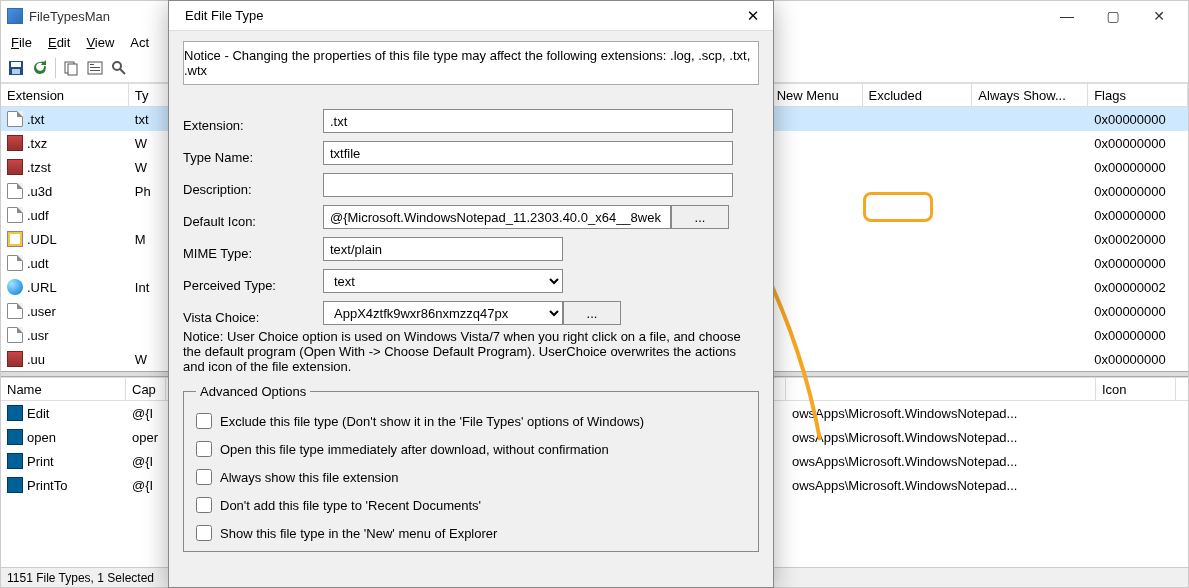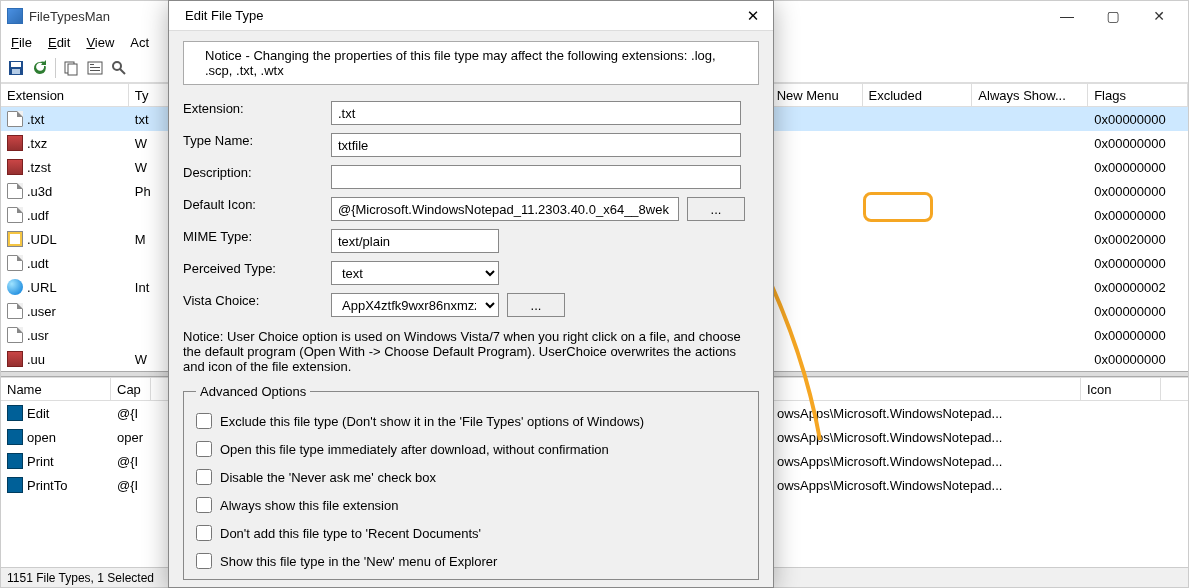--- a/index.html
+++ b/index.html
@@ -29,37 +29,37 @@
 .ico.arch { background:linear-gradient(#c94545,#963030); border:1px solid #7a2020 }
 .ico.url { background:radial-gradient(circle at 30% 30%,#9fe3ff,#0078d7); border-radius:50% }
 .ico.ud { background:#fff; border:1px solid #888; box-shadow:inset 0 0 0 2px #f5c542 }
 .ico.p { background:#006098; border:1px solid #003c5e }
 .split { height:6px; background:#ddd; border-top:1px solid #aaa; border-bottom:1px solid #aaa }
 .status { position:absolute; bottom:0; left:0; right:0; height:20px; background:#f0f0f0; border-top:1px solid #ccc; padding:0 6px; font-size:12px; display:flex; align-items:center }
 .dialog { position:absolute; left:168px; top:0; width:606px; height:588px; background:#f0f0f0; border:1px solid #888; box-shadow:0 4px 24px rgba(0,0,0,0.3); z-index:10 }
 .dlg-title { height:30px; display:flex; align-items:center; padding:0 8px; gap:8px; background:#fff; border-bottom:1px solid #ddd }
 .dlg-title .close { width:40px; height:30px; display:flex; align-items:center; justify-content:center; margin-right:-8px; cursor:pointer; font-size:15px }
 .dlg-body { padding:10px 14px }
-.notice { background:#fff; border:1px solid #aaa; padding:6px 21px; margin-bottom:16px; font-size:13px }
-.form-row { display:flex; align-items:flex-start; height:32px; gap:8px }
+.notice { background:#fff; border:1px solid #aaa; padding:6px 0; margin-bottom:16px; font-size:13px }
+.form-row { display:flex; align-items:flex-end; height:32px; }
 .form-row .lbl { width:140px }
 input.fld, select.fld { height:24px; border:1px solid #888; background:#fff; padding:0 6px; font:inherit }
-.fld.w400{width:410px} .fld.w200{width:168px} .fld.w360{width:348px}
+.fld.w400{width:410px} .fld.w200{width:240px} .fld.w360{width:348px}
 .btn-sm { width:58px; height:24px; border:1px solid #888; background:#efefef; cursor:pointer; font:inherit }
 .highlight { position:absolute; border:3px solid #f5a623; border-radius:8px; pointer-events:none }
 .arrow-svg { position:absolute; pointer-events:none }
 .notice2 { font-size:13px; padding:4px 0 10px }
 fieldset { border:1px solid #888; padding:8px 12px 4px; }
 legend { padding:0 4px }
 .chk { display:flex; align-items:center; gap:8px; height:28px }
 .chk input { width:16px; height:16px }
 
 .c-ext{width:128px} .c-ty{width:40px} .c-nm{width:92px} .c-ex{width:110px} .c-as{width:116px} .c-fl{width:100px}
 
-.c-name{width:110px} .c-cap{width:40px} .c-cmd{width:310px} .c-icon{width:80px}
+.c-name{width:125px} .c-cap{width:40px} .c-cmd{width:310px} .c-icon{width:80px}
 </style>
 </head>
 <body>
 
 <div class="main-window">
   <div class="titlebar">
     <span class="app-icon"></span>
     <span class="title">FileTypesMan</span>
     <div class="win-controls">
       <span>—</span>
@@ -369,24 +369,20 @@
           <label class="chk">
             <input type="checkbox" style="">
             <span>Exclude  this file type (Don't show it in the 'File Types' options of Windows)</span>
           </label>
           <label class="chk">
             <input type="checkbox" style="">
             <span>Open this file type immediately after download, without confirmation</span>
           </label>
           <label class="chk">
             <input type="checkbox" style="">
-            <span>Disable the 'Never ask me' check box</span>
-          </label>
-          <label class="chk">
-            <input type="checkbox" style="">
             <span>Always show this file extension</span>
           </label>
           <label class="chk">
             <input type="checkbox" style="">
             <span>Don't add this file type to 'Recent Documents'</span>
           </label>
           <label class="chk">
             <input type="checkbox" style="">
             <span>Show this file type in the 'New' menu of Explorer</span>
           </label>

